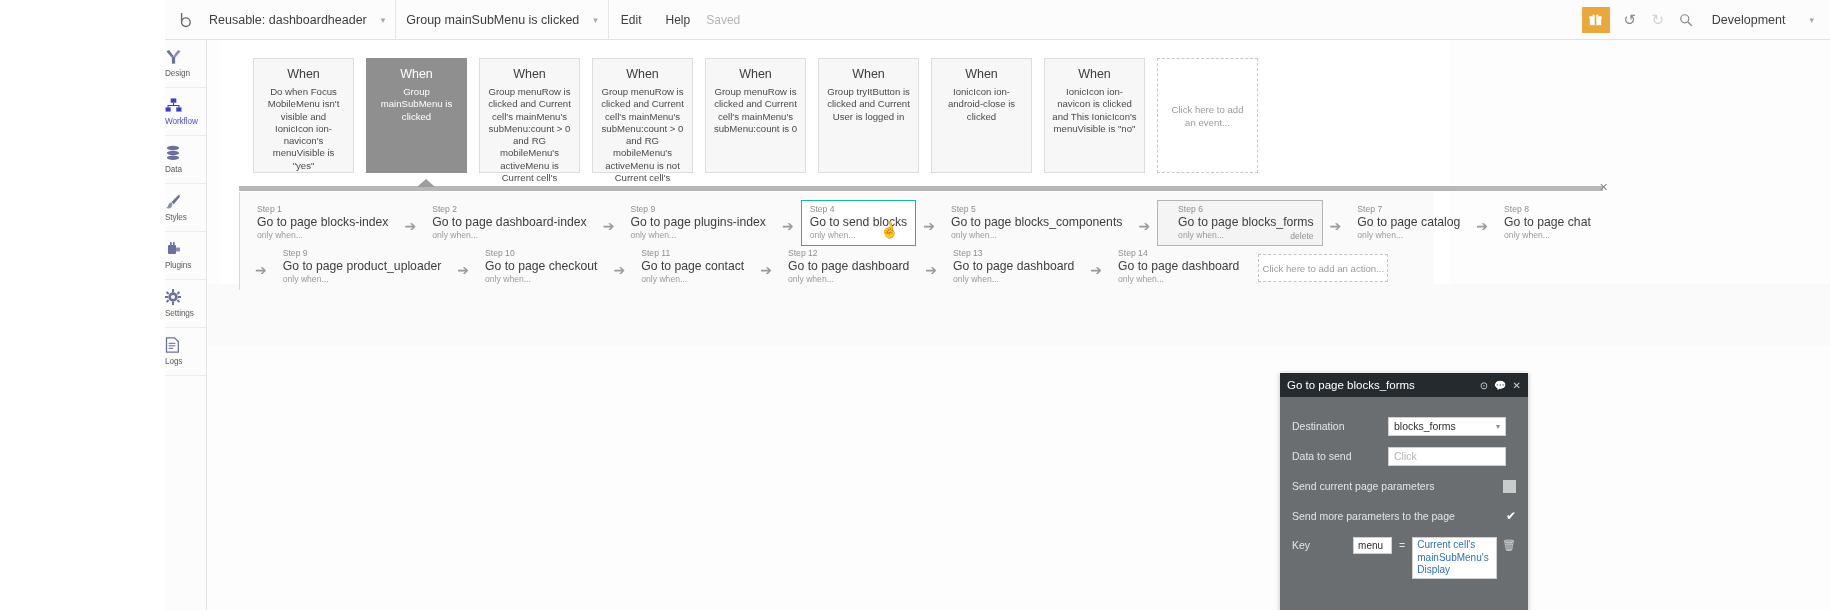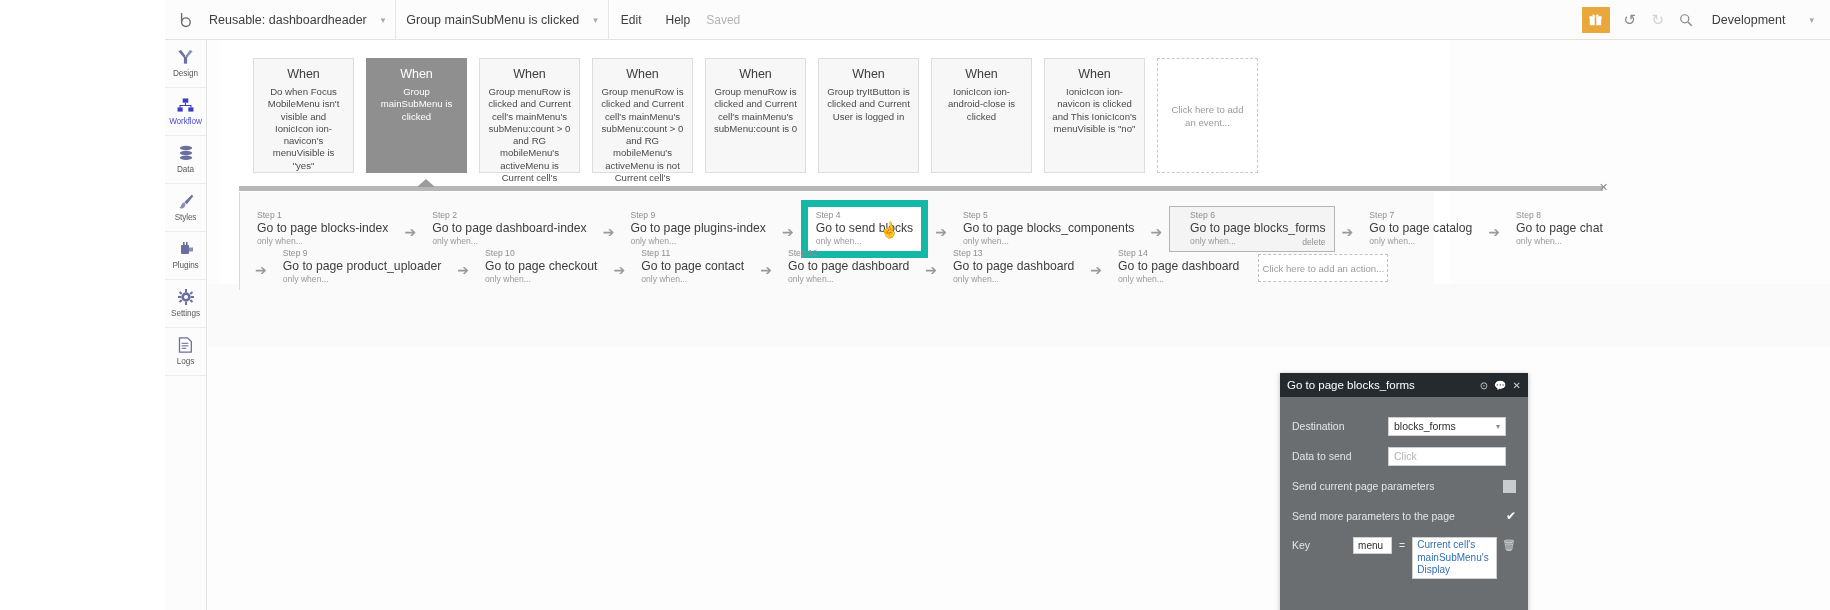--- a/index.html
+++ b/index.html
@@ -48,21 +48,21 @@
     display:flex; align-items:center; font-size:12.5px; color:#3d3d3d;
     padding:0 16px 0 12px; height:40px; gap:10px;
   }
 
   
   .sidebar {
     position:absolute; left:165px; top:40px; width:42px; bottom:0;
     background:#fcfcfc; border-right:1px solid #e2e2e2;
   }
   .side-item {
-    height:48px; display:flex; flex-direction:column; align-items:center;
+    height:48px; display:flex; flex-direction:column; 
     justify-content:center; gap:2px; border-bottom:1px solid #ececec;
   }
   .side-item .glyph { font-size:14px; color:#5b5f8c; line-height:1; }
   .side-item .lbl { font-size:8.2px; color:#5a5a5a; letter-spacing:-0.1px; }
   .side-item.active .glyph { color:#3b3fc4; }
   .side-item.active .lbl { color:#4a4ed0; }
   .side-expander {
     position:absolute; left:44px; top:330px; font-size:9px; color:#9a9a9a;
   }
 
@@ -125,21 +125,21 @@
   }
   .steps-row {
     position:absolute; left:8px; display:flex; align-items:center;
   }
   .steps-row.r1 { top:8px; }
   .steps-row.r2 { top:52px; }
   .step {
     position:relative; padding:3px 8px 4px 8px; min-width:92px;
     border:1px solid transparent;
   }
-  .step.hover { background:#ffffff; border:7px solid #14b8a6; }
+  .step.hover { background:#ffffff; border:1px solid #14b8a6; }
   .step.selected { background:#f4f4f4; border:1px solid #b5b5b5;padding-left:20px; }
   .step .num { font-size:8.6px; color:#8e8e8e; line-height:11px; }
   .step .title { font-size:12.2px; color:#3d3d3d; line-height:15px; white-space:nowrap; }
   .step .sub { font-size:8.6px; color:#9a9a9a; line-height:11px; }
   .step .delete {
     position:absolute; right:8px; bottom:4px; font-size:8.6px; color:#8e8e8e;
   }
   .step-arrow {
     color:#9a9a9a; font-size:14px; margin:6px 7px 0 7px; line-height:1;
   }

